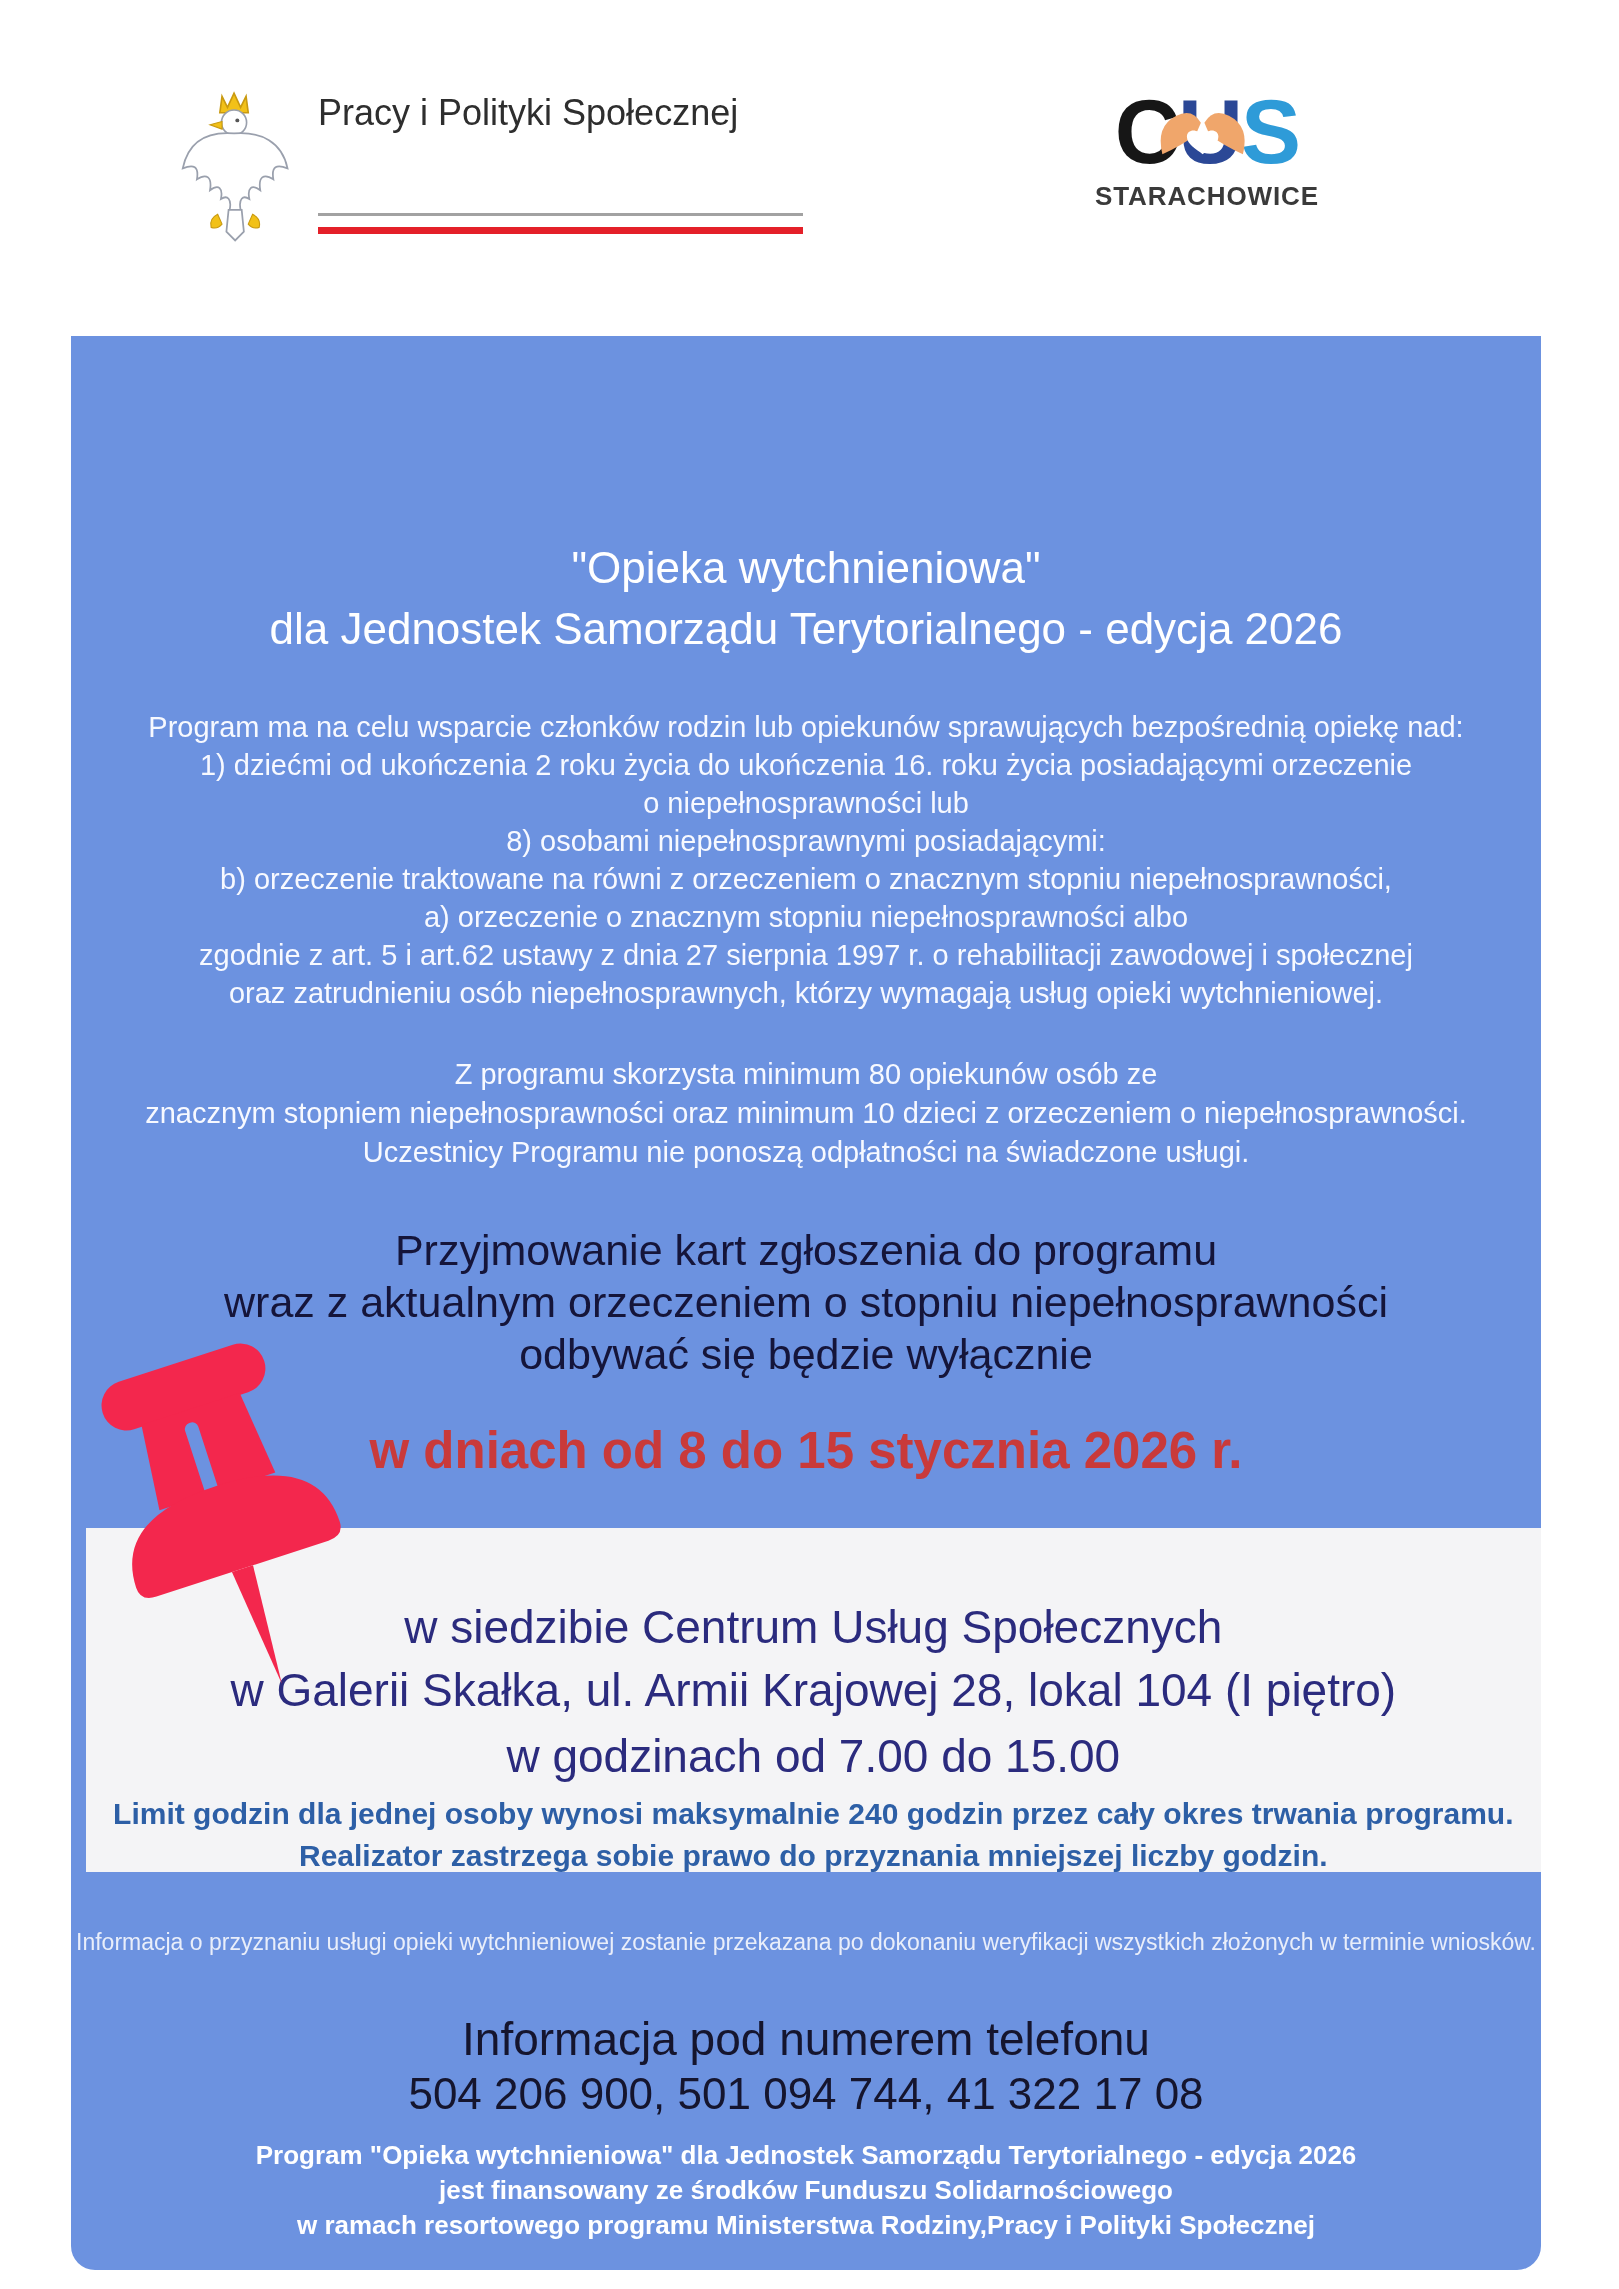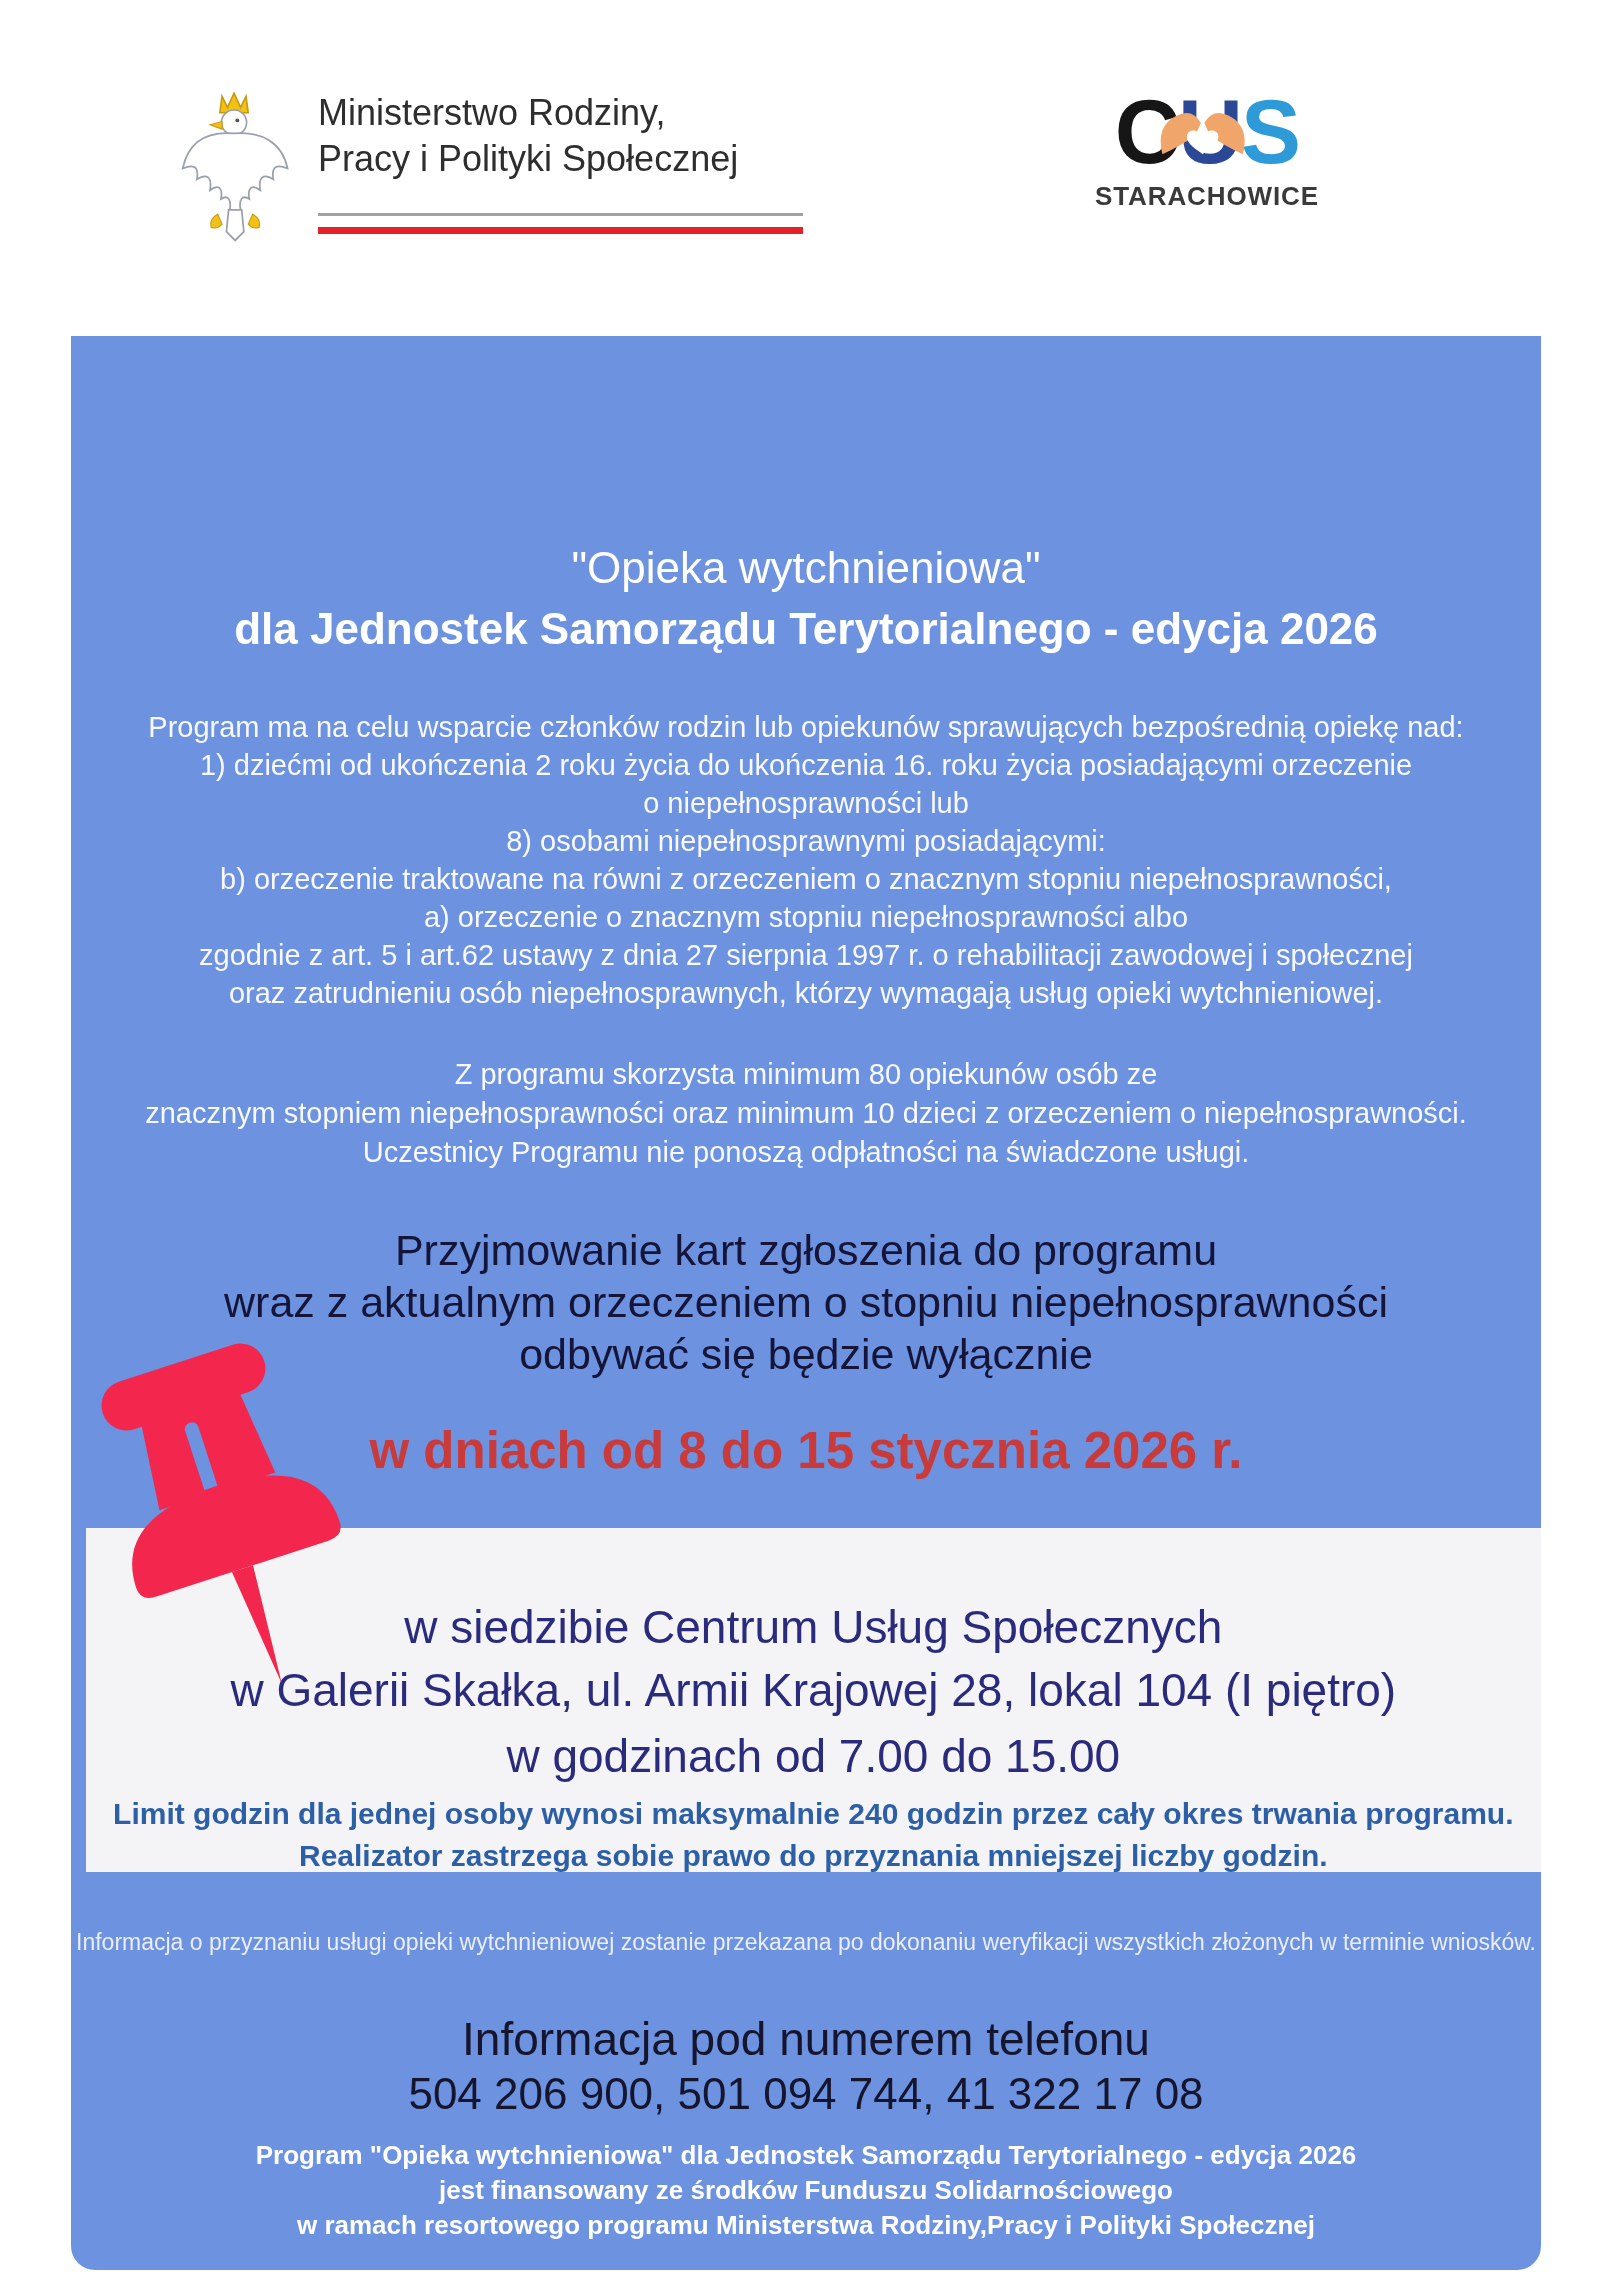--- a/index.html
+++ b/index.html
@@ -22,21 +22,21 @@
   .heart-hands { position:absolute; left:50%; top:7.4px; transform:translateX(-54%); width:109px; height:70px; }
   .cus-city { font-weight:bold; font-size:26px; letter-spacing:0.9px; color:#3a3a3a; margin-top:1.8px; }
 
   
   .panel { position:absolute; left:71px; top:336px; width:1470px; height:1934px;
            background:#6c92e0; border-radius:0 0 24px 24px; }
   .center { text-align:center; position:absolute; left:0; right:0; }
 
   .poster-title { top:20px; color:#ffffff; font-size:107px; font-weight:400; letter-spacing:2.8px; }
   .poster-sub1  { top:207px; color:#ffffff; font-size:44px; font-weight:400; }
-  .poster-sub2  { top:268px; color:#ffffff; font-size:44px; font-weight:700; }
+  .poster-sub2  { top:268px; color:#ffffff; font-size:44px; font-weight:400; }
 
   .intro-block { top:372px; color:#f7f9ff; font-size:29px; }
   .intro-block div { line-height:38px; }
   .stats-block { top:719px; color:#f7f9ff; font-size:29px; }
   .stats-block div { line-height:39px; }
 
   .submission-block { top:888px; color:#15153a; font-size:43px; }
   .submission-block div { line-height:52px; }
 
   .date-line { top:1085px; color:#c93a3a; font-size:51px; font-weight:bold; }
@@ -79,21 +79,20 @@
                C99,50 80,40 55,42 Z" fill="#ffffff" stroke="#9aa0ad" stroke-width="1.6"></path>
 
       <polygon points="50,112 62,112 64,132 56,140 48,132" fill="#ffffff" stroke="#9aa0ad" stroke-width="1.6"></polygon>
 
       <path d="M40,116 q-8,4 -6,12 q6,2 10,-3 z" fill="#f2c118" stroke="#c99a10" stroke-width="1"></path>
       <path d="M72,116 q8,4 6,12 q-6,2 -10,-3 z" fill="#f2c118" stroke="#c99a10" stroke-width="1"></path>
     </svg>
   </div>
 
   <div class="ministry-text">
-    <div>Ministerstwo Rodziny,</div>
     <div>Pracy i Polityki Społecznej</div>
   </div>
   <div class="ministry-rule">
     <div class="grayline"></div>
     <div class="redline"></div>
   </div>
 
   <div class="cus-logo">
     <div class="cus-letters">
       <span class="cus-c">C</span><span class="cus-u">U</span><span class="cus-s">S</span>

